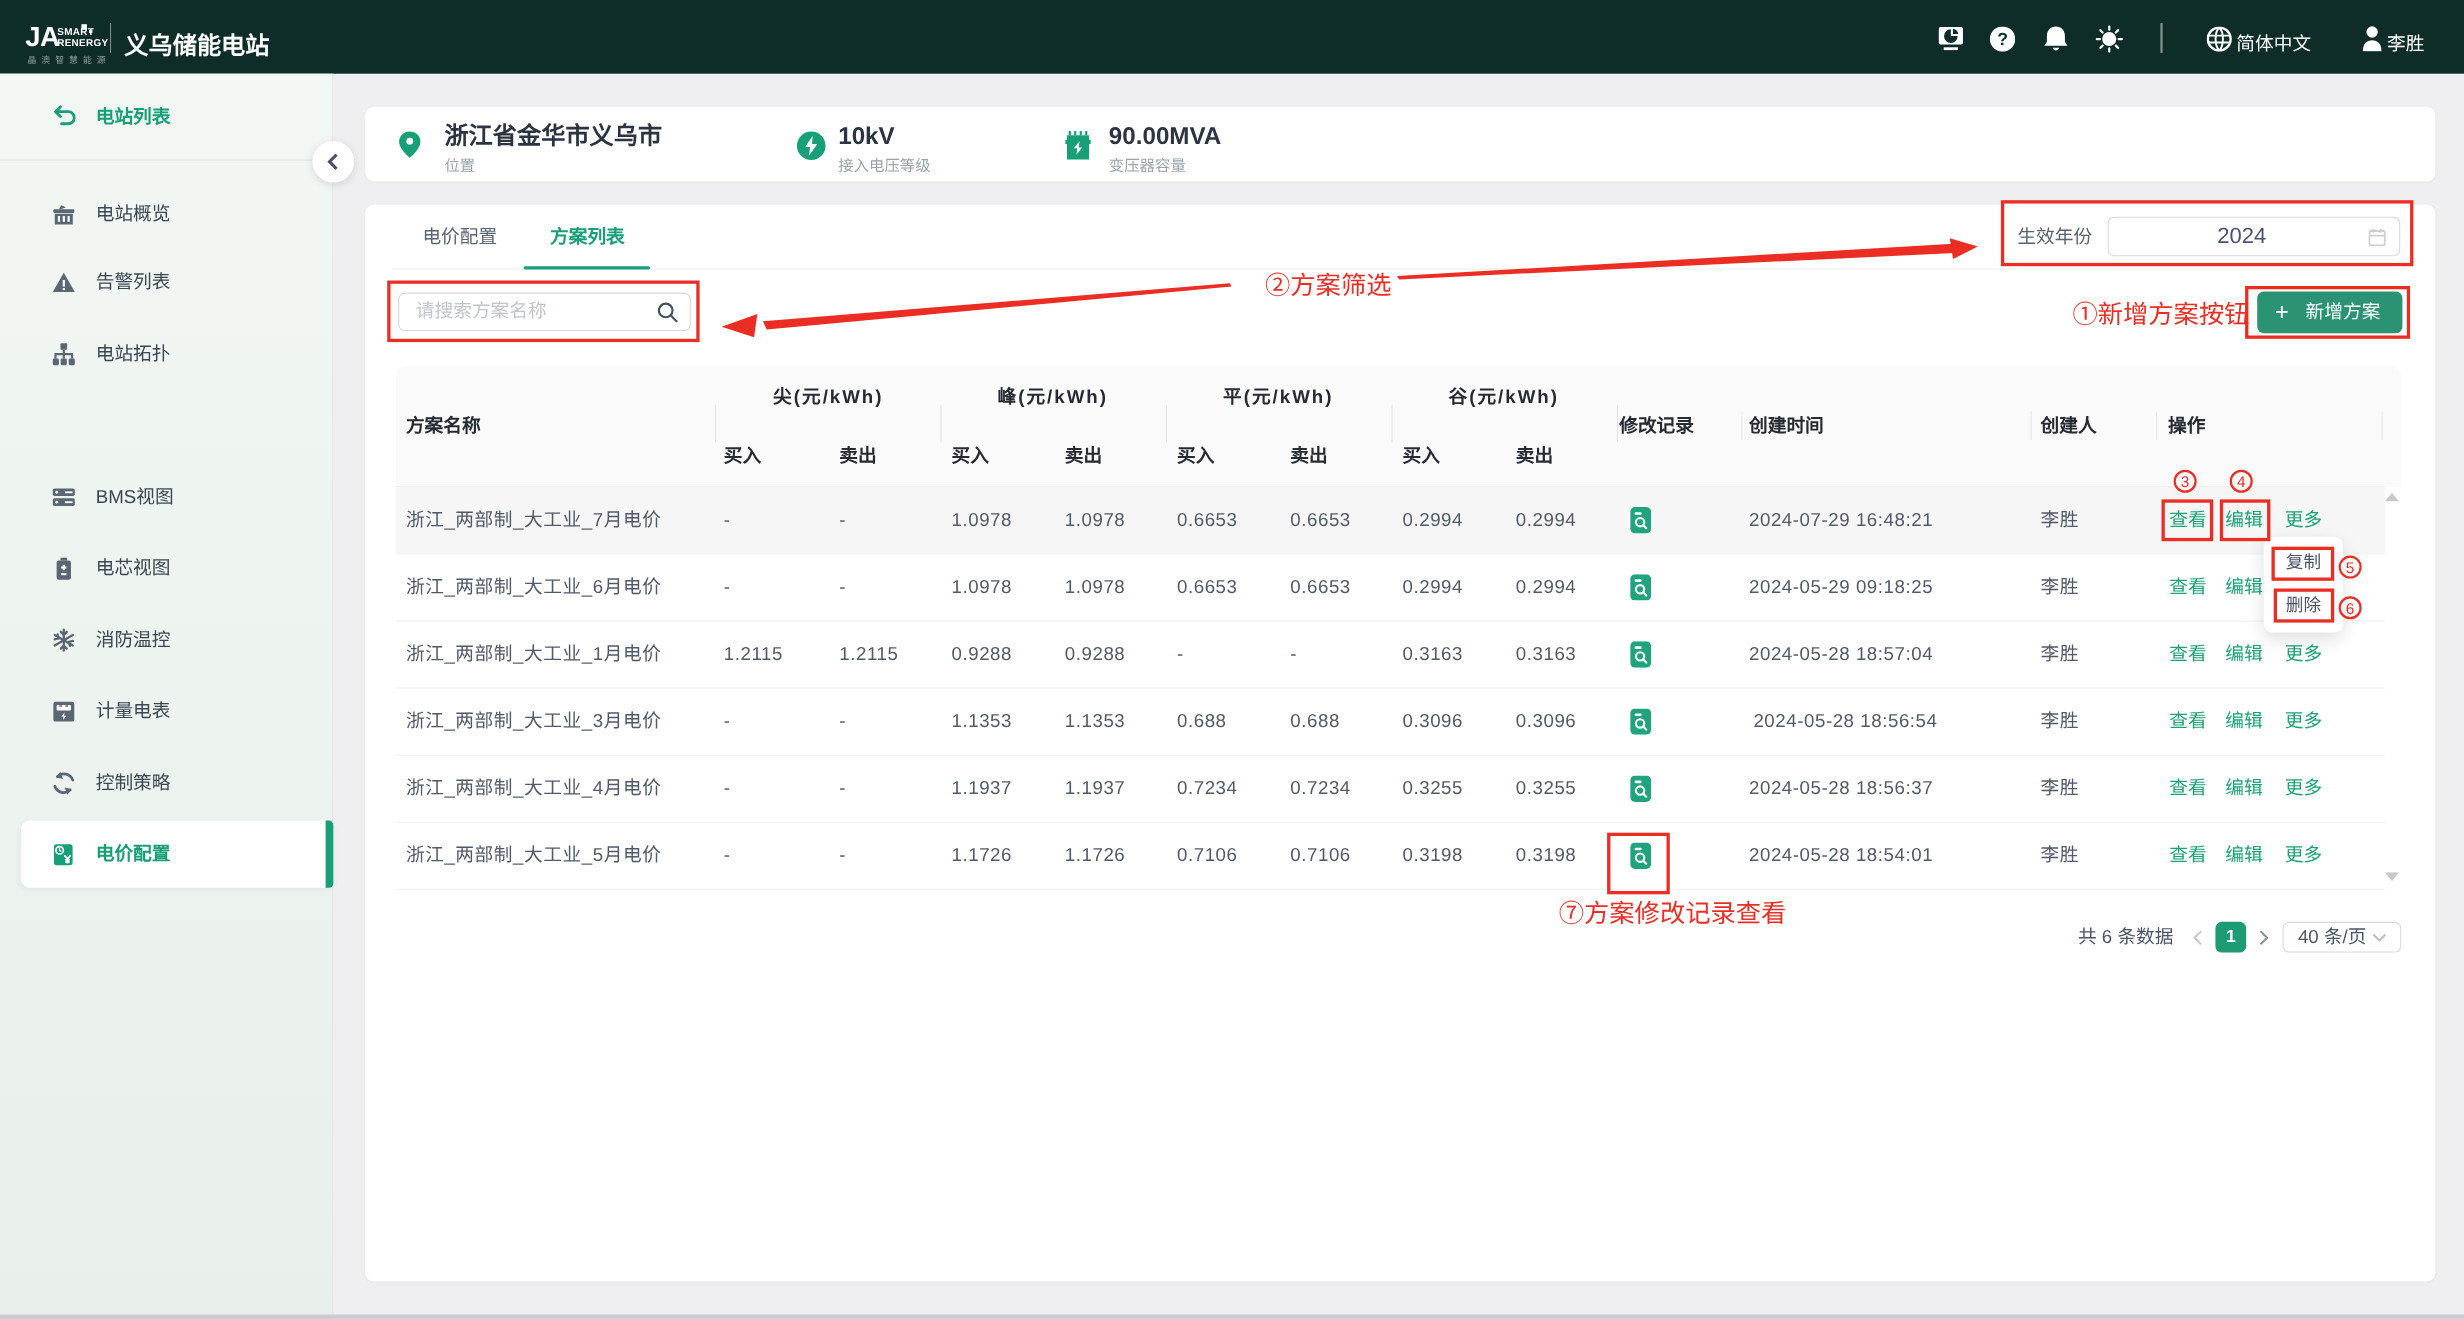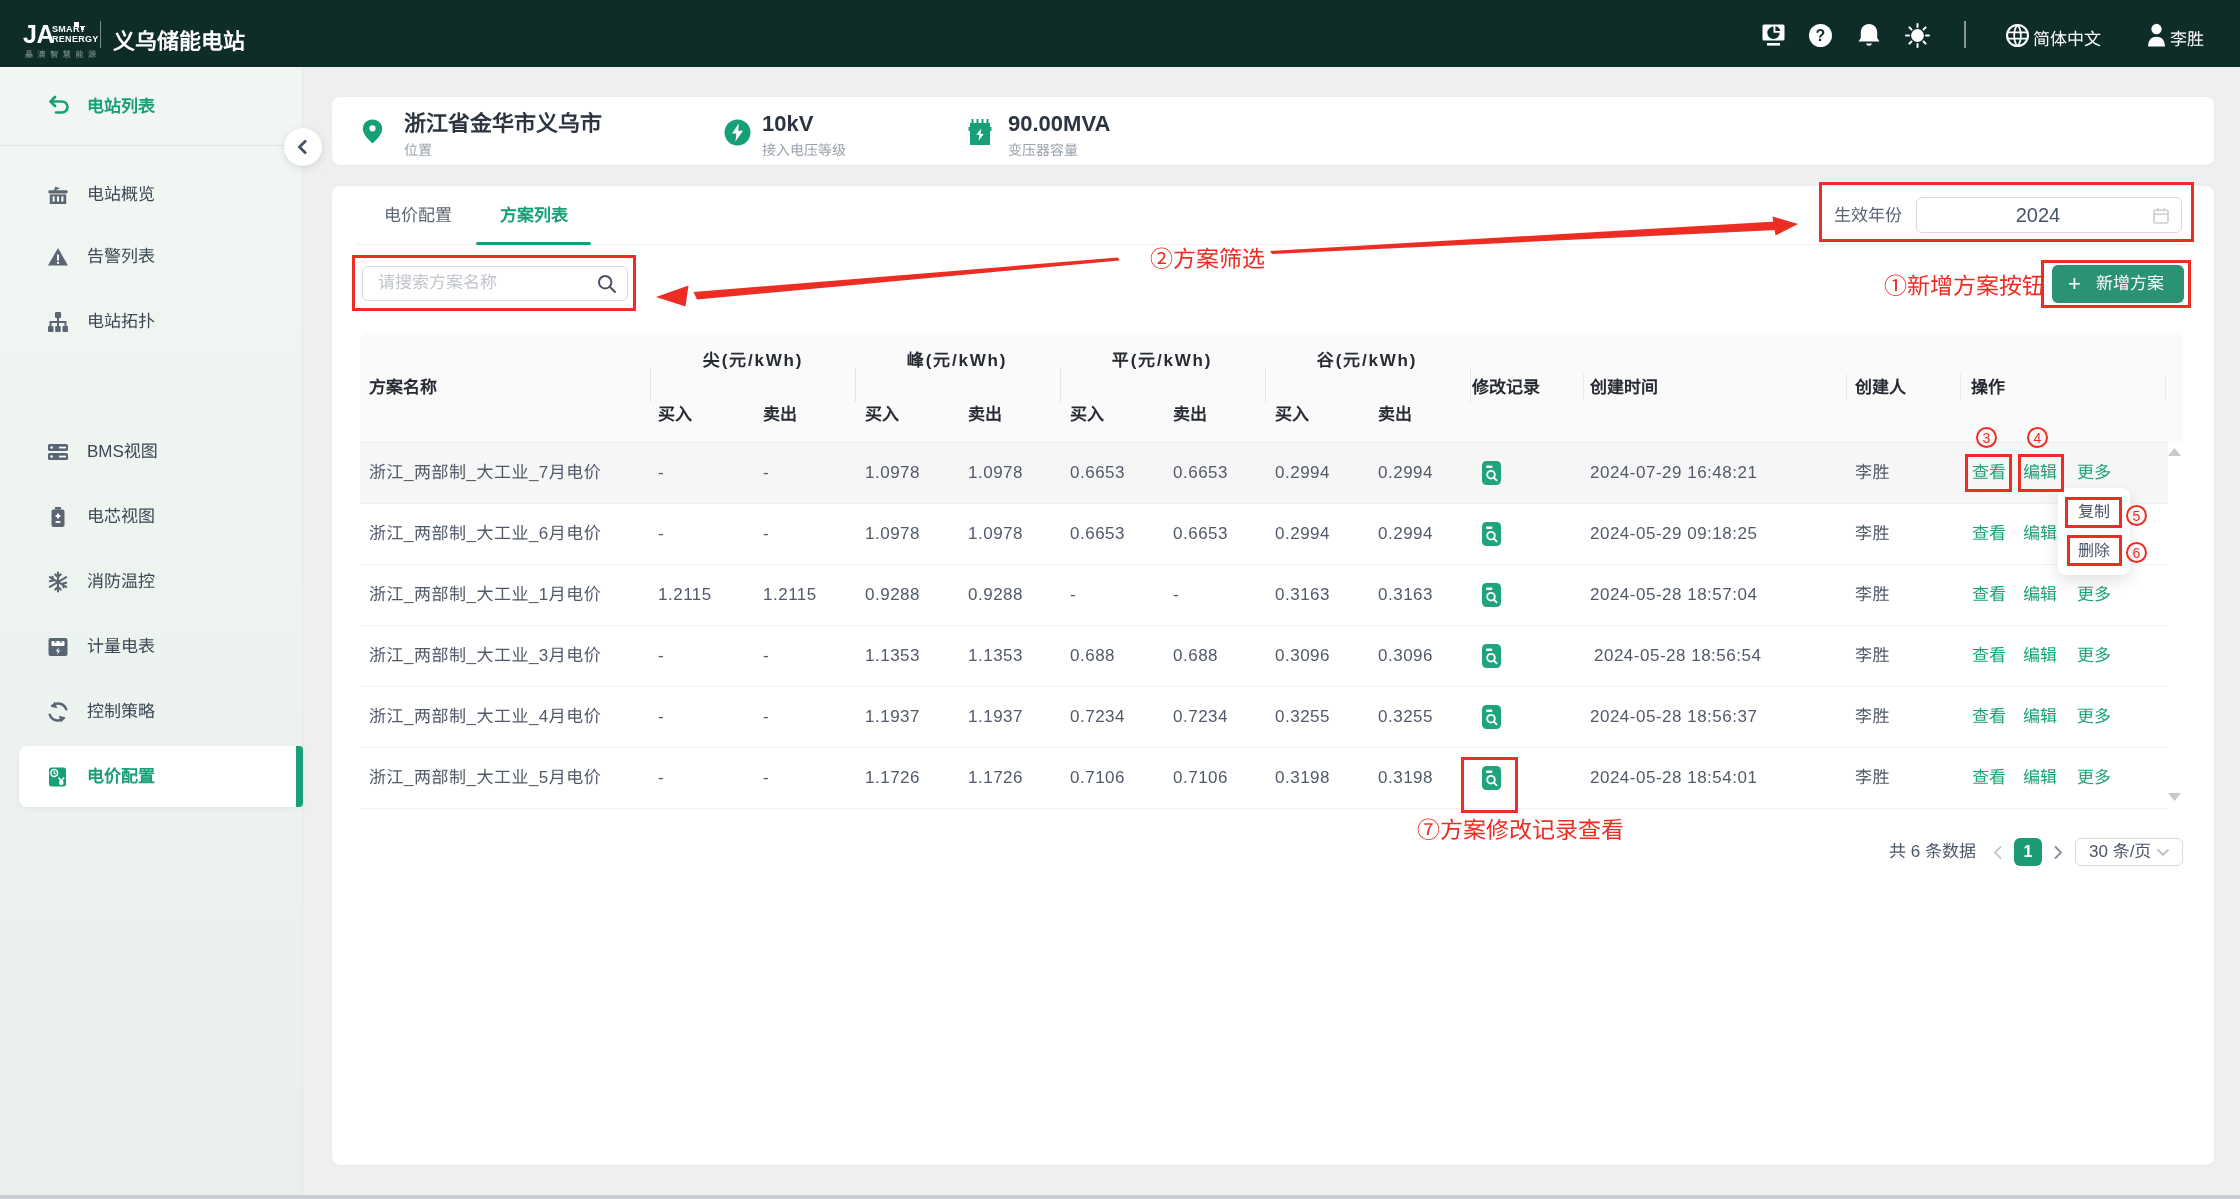--- a/index.html
+++ b/index.html
@@ -403,21 +403,21 @@
 
   <div class="abs" style="left:1889px;top:841px;height:22px;line-height:22px;font-size:17px;color:#4b5568;">共 6 条数据</div>
   <svg class="abs" style="left:1993px;top:845px;" width="10" height="15" viewBox="0 0 10 15">
       <path d="M8 1.5 L2 7.5 L8 13.5" fill="none" stroke="#c3c8cf" stroke-width="1.8"></path>
     </svg>
   <div class="abs" style="left:2014px;top:838px;width:28px;height:28px;background:#1d9b74;border-radius:6px;color:#fff;font-size:16px;font-weight:bold;line-height:28px;text-align:center;">1</div>
   <svg class="abs" style="left:2053px;top:845px;" width="10" height="15" viewBox="0 0 10 15">
       <path d="M2 1.5 L8 7.5 L2 13.5" fill="none" stroke="#848e9b" stroke-width="1.8"></path>
     </svg>
   <div class="abs" style="left:2075px;top:838px;width:108px;height:28px;border:1px solid #d9d9d9;border-radius:6px;background:#fff;"></div>
-  <div class="abs" style="left:2089px;top:841px;height:22px;line-height:22px;font-size:17px;color:#4b5568;">30 条/页</div>
+  <div class="abs" style="left:2089px;top:841px;height:22px;line-height:22px;font-size:17px;color:#4b5568;">40 条/页</div>
   <svg class="abs" style="left:2156px;top:848px;" width="14" height="9" viewBox="0 0 14 9">
       <path d="M1.5 1.5 L7 7 L12.5 1.5" fill="none" stroke="#b9bfc7" stroke-width="1.8"></path>
     </svg>
 
   <div class="abs" style="left:2058px;top:488px;width:72px;height:87px;background:#fff;border-radius:8px;box-shadow:0 6px 16px rgba(0,0,0,0.12);"></div>
   <div class="abs" style="left:2058px;top:501px;width:72px;text-align:center;height:22px;line-height:22px;font-size:16px;color:#4b5568;">复制</div>
   <div class="abs" style="left:2058px;top:540px;width:72px;text-align:center;height:22px;line-height:22px;font-size:16px;color:#4b5568;">删除</div>
 
   <div class="redbox" style="left:352px;top:255px;width:284px;height:56px;"></div>
   <div class="redbox" style="left:1819px;top:182px;width:375px;height:60px;"></div>

